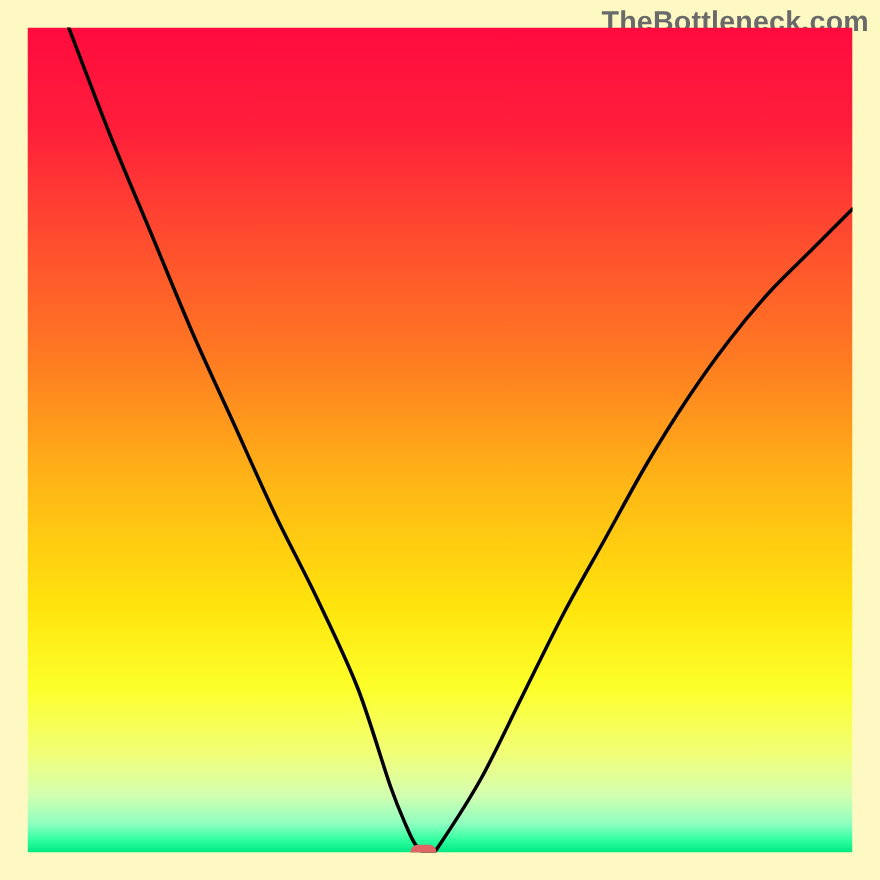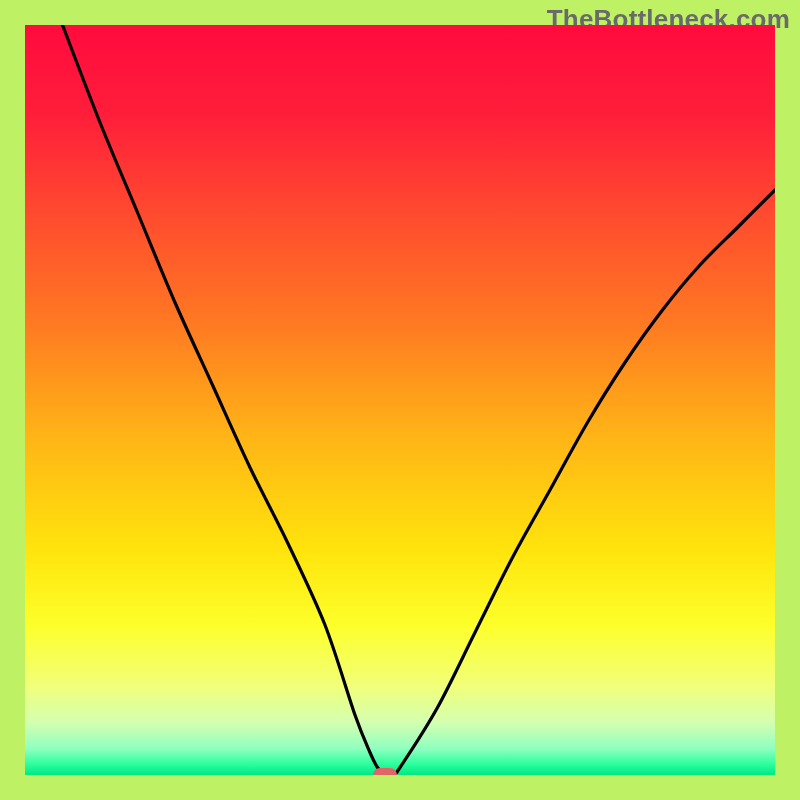--- a/index.html
+++ b/index.html
@@ -7,21 +7,21 @@
     padding: 0;
     width: 800px;
     height: 800px;
     background: #000;
     overflow: hidden;
   }
   .outer {
     position: relative;
     width: 800px;
     height: 800px;
-    background: #bef264;
+    background: #fef9c3;
   }
   .plot {
     position: absolute;
     left: 25px;
     top: 25px;
     width: 750px;
     height: 750px;
   }
   .watermark {
     position: absolute;

